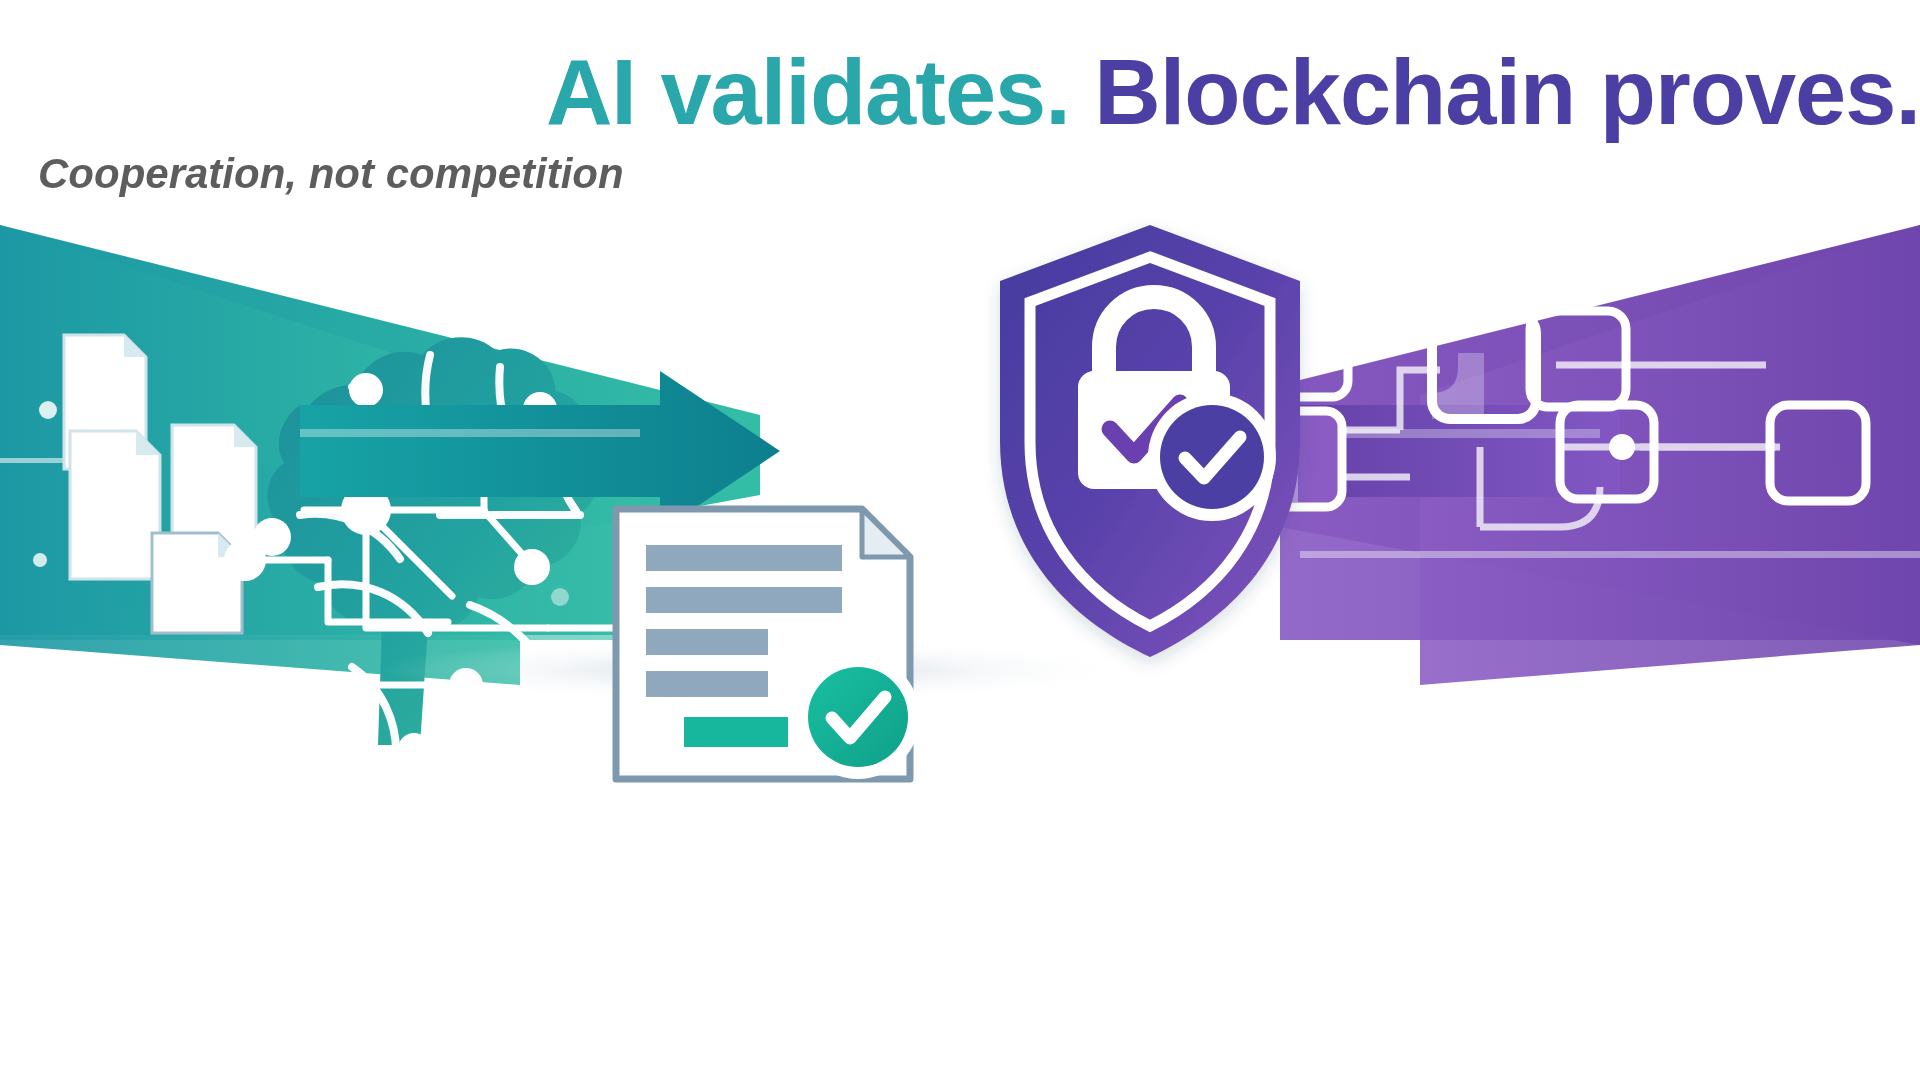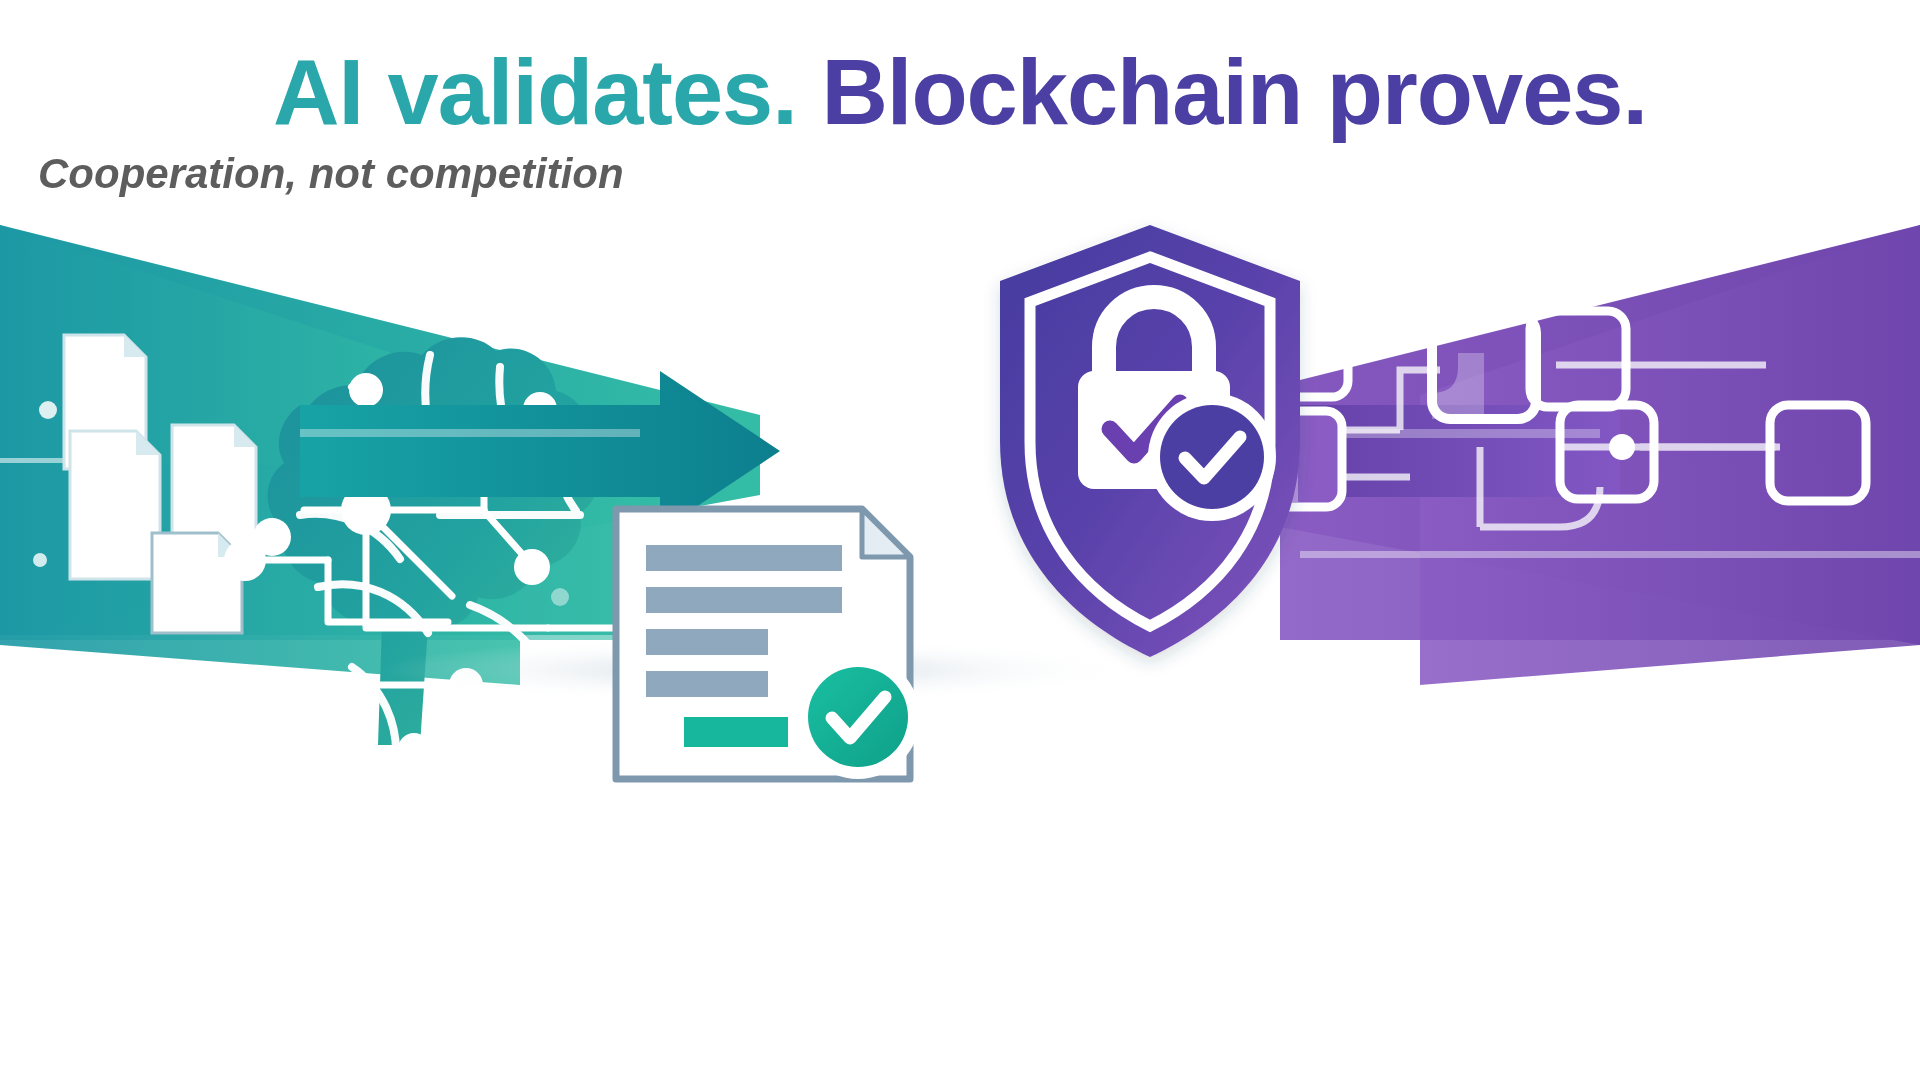--- a/index.html
+++ b/index.html
@@ -7,21 +7,21 @@
     width:1920px;height:1080px;overflow:hidden;
     background:#ffffff;
     font-family:"Liberation Sans","DejaVu Sans",sans-serif;
     position:relative;
   }
   .stage{position:absolute;inset:0;}
 
   
   .headline{
     position:absolute;top:44px;left:0;width:1920px;
-    text-align:center;
+    text-align:right;
     font-size:92px;font-weight:bold;
     letter-spacing:-1px;
     white-space:nowrap;
     line-height:1.05;
   }
   .headline .seg-ai{color:#2aa7ab;}
   .headline .seg-bc{color:#4c3fa4;}
   .subhead{
     position:absolute;top:150px;left:0;width:1899px;
     text-align:left;

